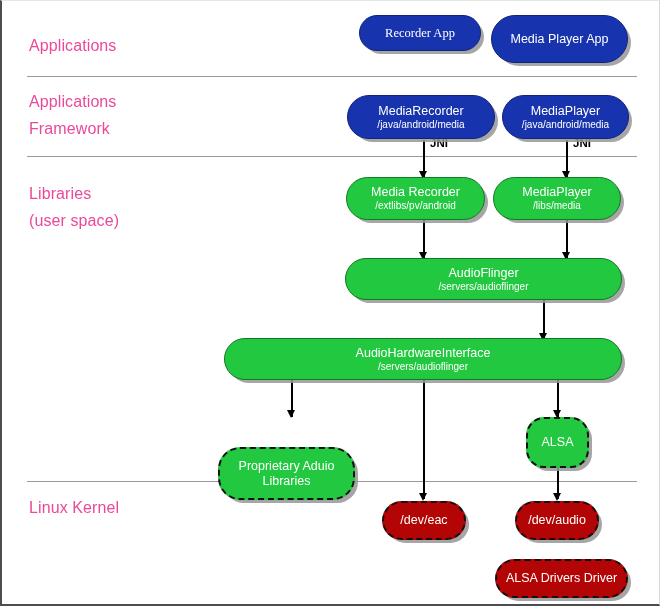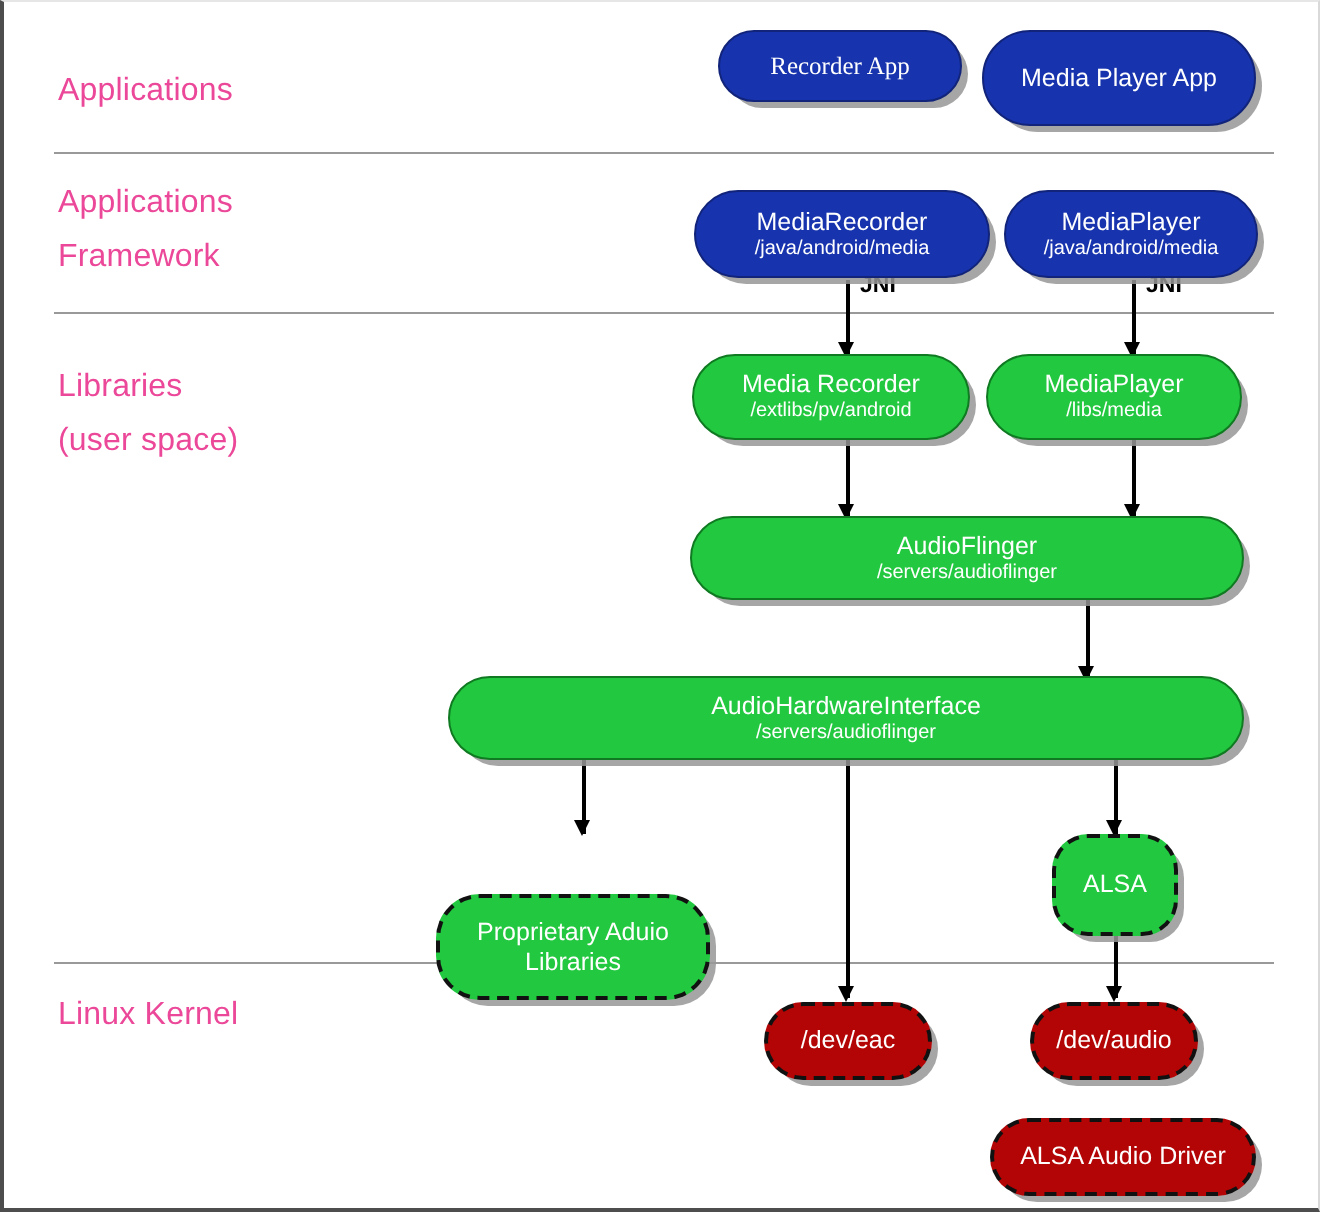--- a/index.html
+++ b/index.html
@@ -213,16 +213,16 @@
   <div class="node red-dashed" style="left:380px; top:500px; width:84px; height:39px; border-radius:20px;">
     <span class="title">/dev/eac</span>
   </div>
 
   <div class="node red-dashed" style="left:513px; top:500px; width:84px; height:39px; border-radius:20px;">
     <span class="title">/dev/audio</span>
   </div>
 
 
   <div class="node red-dashed" style="left:493px; top:558px; width:133px; height:39px; border-radius:20px;">
-    <span class="title">ALSA Audio Driver</span>
+    <span class="title">ALSA Drivers Driver</span>
   </div>
 
 </div>
 
 </body></html>

